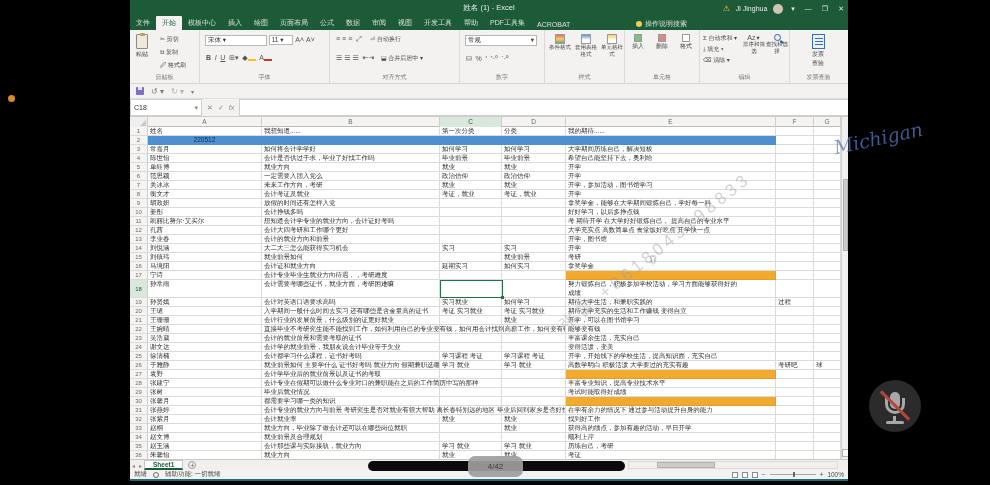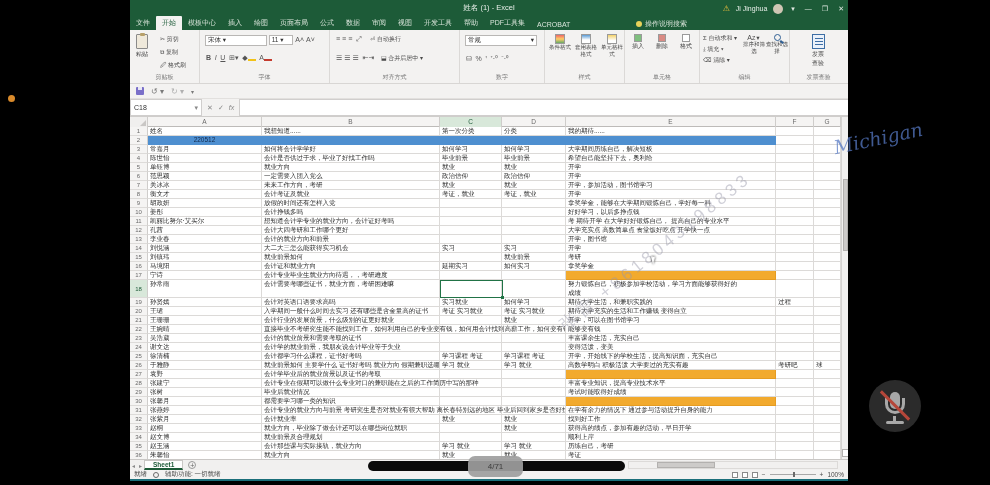--- a/index.html
+++ b/index.html
@@ -703,17 +703,17 @@
 
   <div class="mute">
     <div class="micbody"></div>
     <div class="micarc"></div>
     <div class="micstem"></div>
     <div class="micbase"></div>
     <div class="slash"></div>
   </div>
 
   <div class="pill"></div>
-  <div class="badge">4/71</div>
+  <div class="badge">4/42</div>
   <div class="tealline"></div>
   <div class="botblack"></div>
 
 </div>
 
 </body></html>

